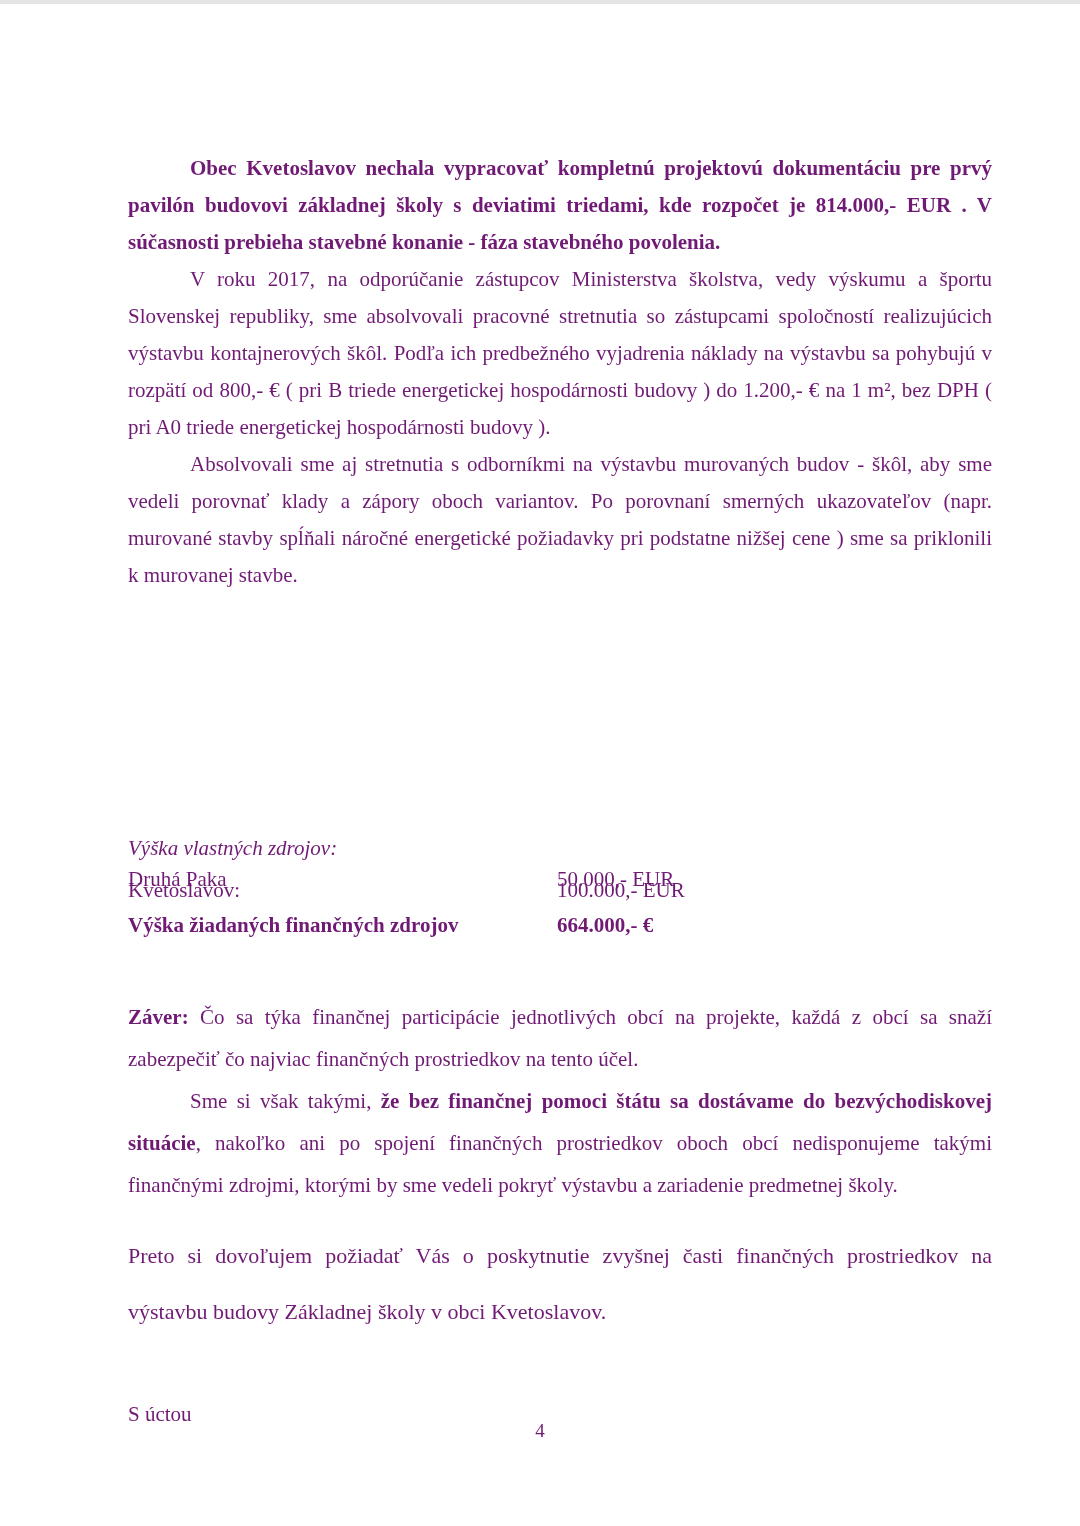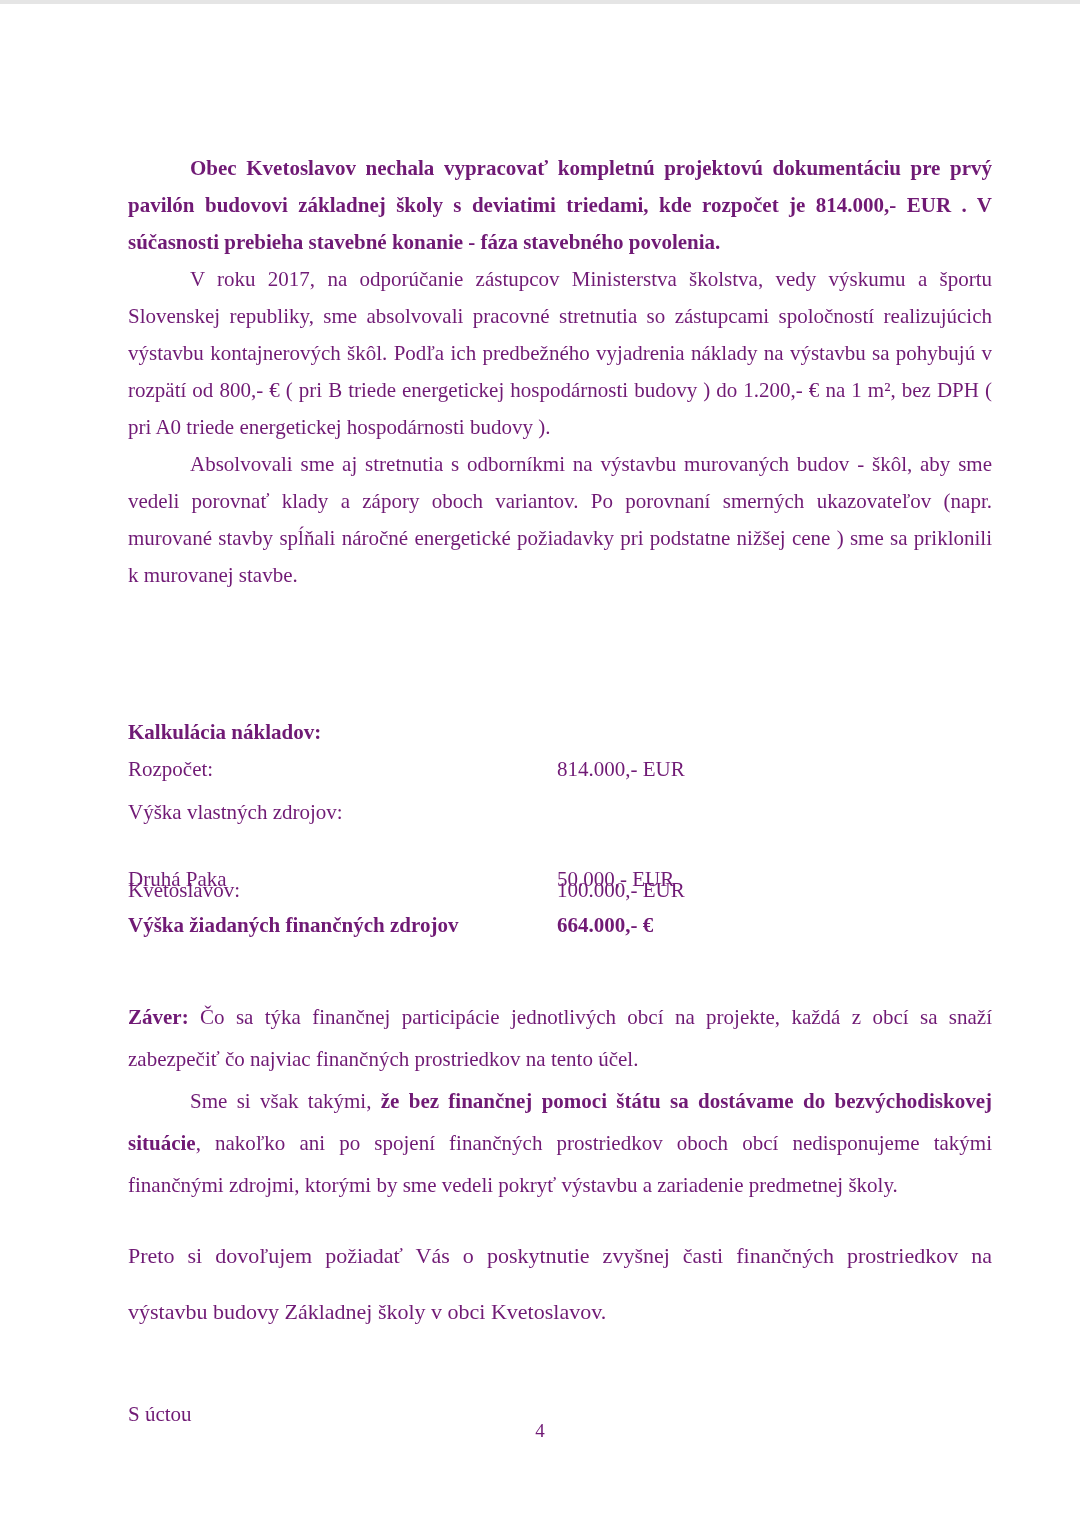--- a/index.html
+++ b/index.html
@@ -42,21 +42,21 @@
     width: 864px;
     font-size: 21px;
     line-height: 27px;
   }
   .calc-row .value {
     position: absolute;
     left: 429px;
     top: 0;
   }
   .row-budget   { top: 752px; }
-  .row-own-head { top: 795px; }
+  .row-own-head { top: 831px; font-style: italic; }
   .row-kvet     { top: 873px; }
   .row-paka     { top: 862px; }
   .row-request  { top: 908px; font-weight: bold; }
 
   .zaver-block {
     top: 992px;
     font-size: 21px;
     line-height: 42px;
     text-align: justify;
   }
@@ -88,26 +88,21 @@
 <body>
 
 <div class="page">
 
   <div class="text-col body-block">
     <p class="bold">Obec Kvetoslavov nechala vypracovať kompletnú projektovú dokumentáciu pre prvý pavilón budovovi základnej školy s deviatimi triedami, kde rozpočet je 814.000,- EUR . V súčasnosti prebieha stavebné konanie - fáza stavebného povolenia.</p>
     <p>V roku 2017, na odporúčanie zástupcov Ministerstva školstva, vedy výskumu a športu Slovenskej republiky, sme absolvovali pracovné stretnutia so zástupcami spoločností realizujúcich výstavbu kontajnerových škôl.  Podľa ich predbežného vyjadrenia náklady na výstavbu sa pohybujú v rozpätí od 800,- € ( pri B triede energetickej hospodárnosti budovy ) do 1.200,- € na 1 m², bez DPH ( pri A0 triede energetickej hospodárnosti budovy ).</p>
     <p>Absolvovali sme aj stretnutia s odborníkmi na výstavbu murovaných budov - škôl, aby sme vedeli porovnať klady a zápory oboch variantov. Po porovnaní smerných ukazovateľov (napr. murované stavby spĺňali náročné energetické požiadavky pri podstatne nižšej cene ) sme sa priklonili k murovanej stavbe.</p>
   </div>
 
-  <div class="text-col calc-heading">Kalkulácia nákladov:</div>
 
-  <div class="calc-row row-budget">
-    <span class="label">Rozpočet:</span>
-    <span class="value">814.000,- EUR</span>
-  </div>
 
   <div class="calc-row row-own-head">Výška vlastných zdrojov:</div>
 
   <div class="calc-row row-kvet">
     <span class="label">Kvetoslavov:</span>
     <span class="value">100.000,- EUR</span>
   </div>
 
   <div class="calc-row row-paka">
     <span class="label">Druhá Paka</span>

